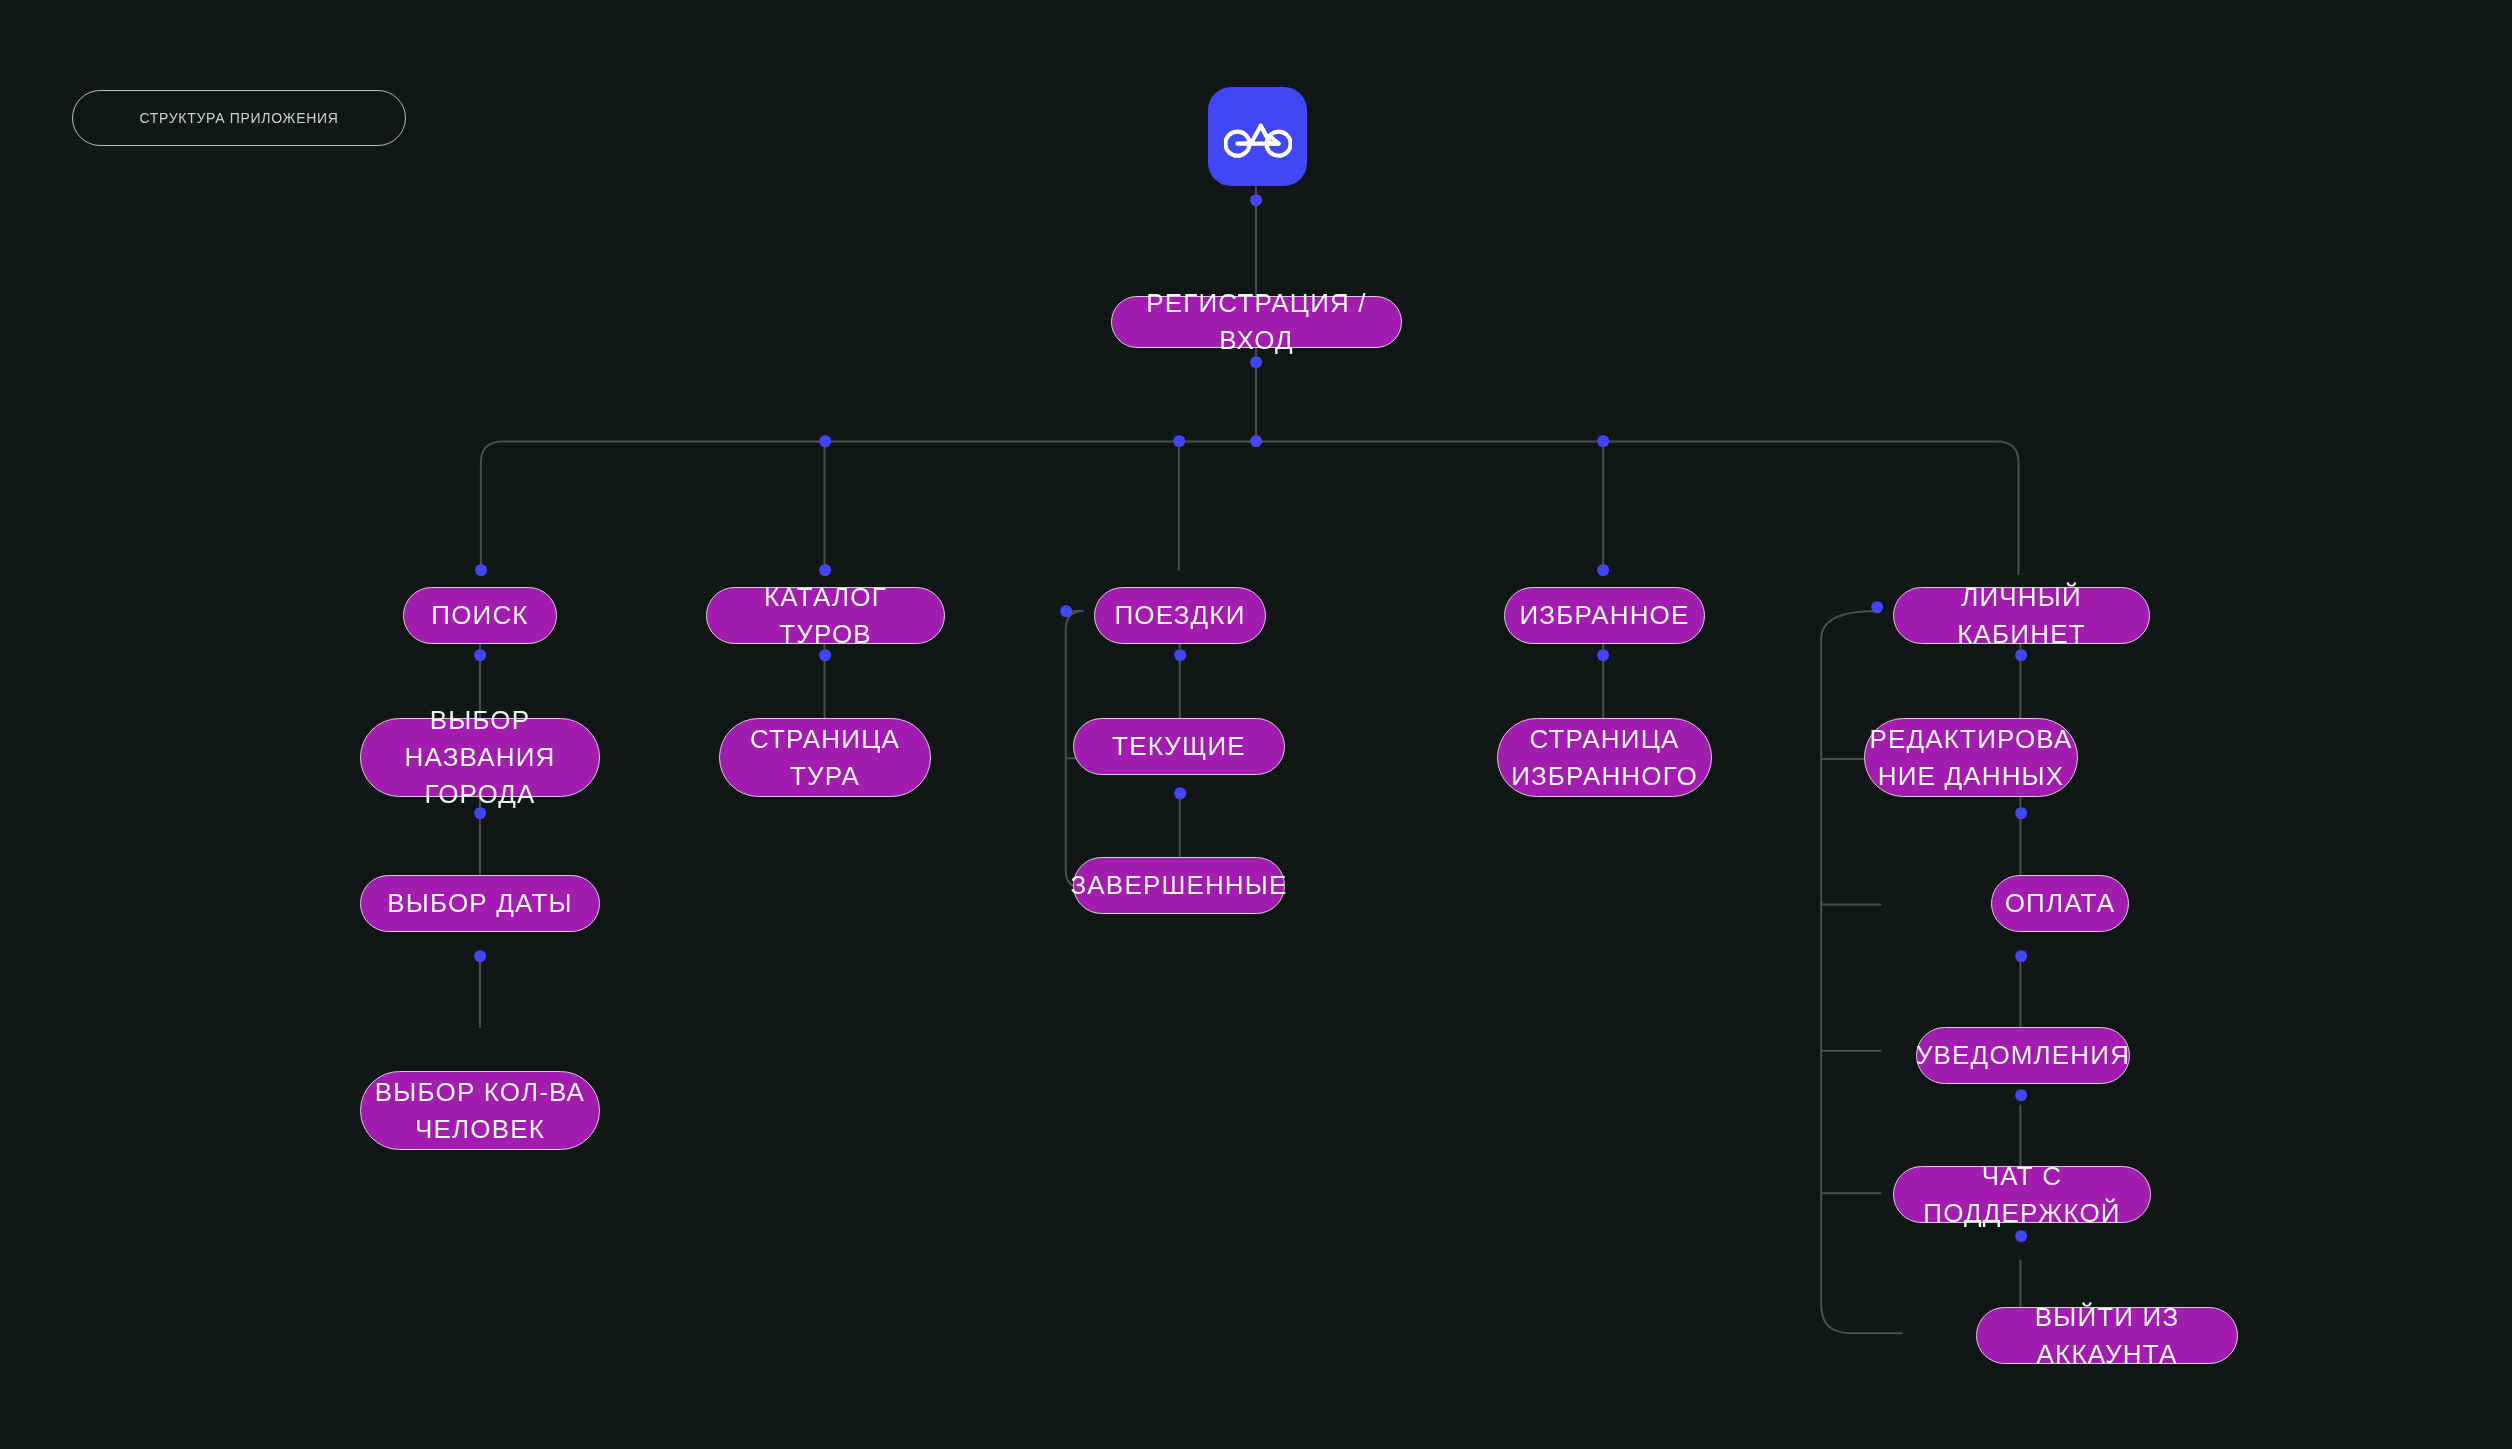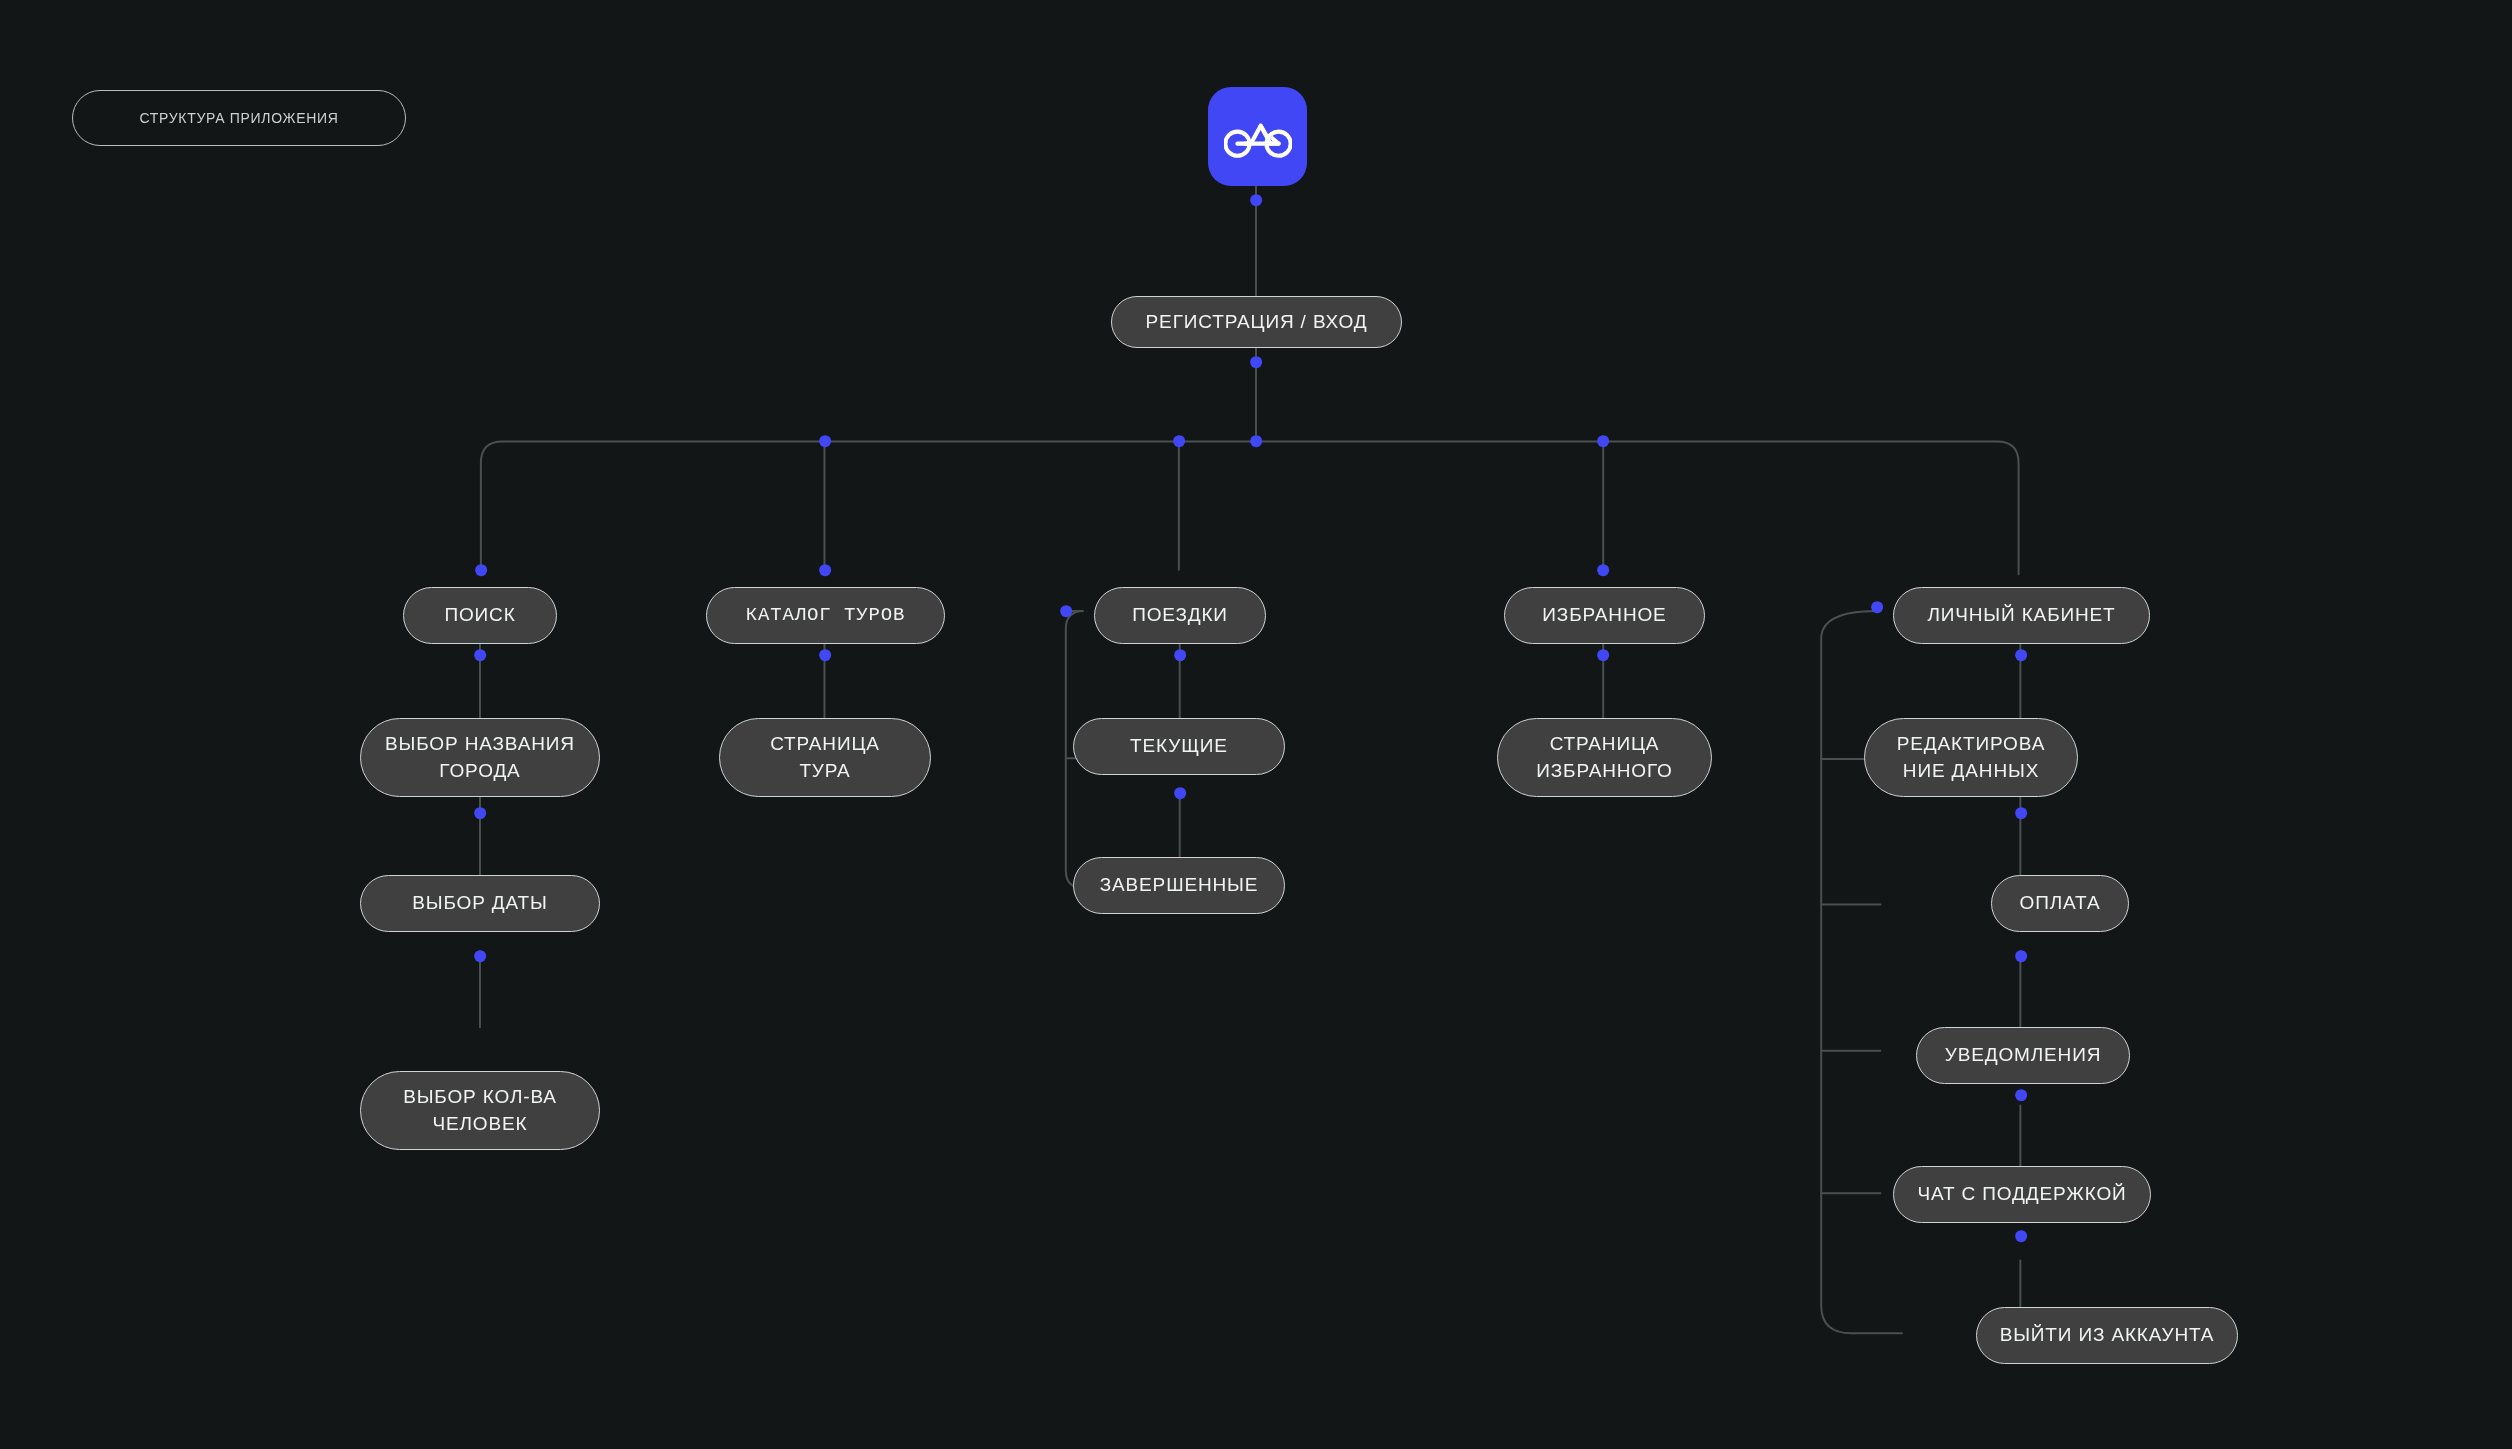--- a/index.html
+++ b/index.html
@@ -27,27 +27,27 @@
     height: 1450px;
     pointer-events: none;
   }
   .node {
     position: absolute;
     box-sizing: border-box;
     display: flex;
     align-items: center;
     justify-content: center;
     text-align: center;
-    background: #404040;
+    background: #a21caf;
     border: 1.8px solid #cfd3d4;
     border-radius: 896px;
     letter-spacing: 0.045em;
     line-height: 1.42;
     color: #f2f4f4;
-    font-size: 19px;
+    font-size: 26px;
     padding: 0 12.6px;
     white-space: pre-line;
     z-index: 3;
   }
   #title-pill {
     position: absolute;
     left: 72px;
     top: 90px;
     width: 334px;
     height: 56px;
@@ -165,21 +165,21 @@
 ГОРОДА</span>
   </div>
   <div class="node" style="left:360px; top:875px; width:240px; height:57px;">
     <span>ВЫБОР ДАТЫ</span>
   </div>
   <div class="node" style="left:360px; top:1027px; width:240px; height:79px;margin-top:44px;">
     <span>ВЫБОР КОЛ-ВА
 ЧЕЛОВЕК</span>
   </div>
 
-  <div class="node" style="left:706px; top:587px; width:239px; height:57px;font-family:Liberation Mono, monospace;">
+  <div class="node" style="left:706px; top:587px; width:239px; height:57px;">
     <span>КАТАЛОГ ТУРОВ</span>
   </div>
   <div class="node" style="left:719px; top:718px; width:212px; height:79px;">
     <span>СТРАНИЦА
 ТУРА</span>
   </div>
 
   <div class="node" style="left:1094px; top:587px; width:172px; height:57px;">
     <span>ПОЕЗДКИ</span>
   </div>

